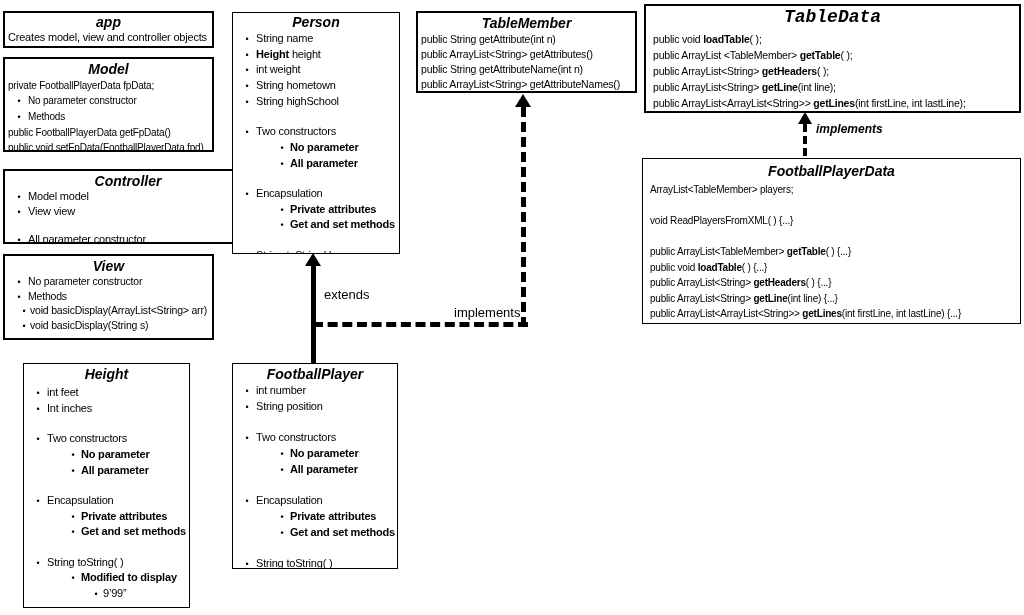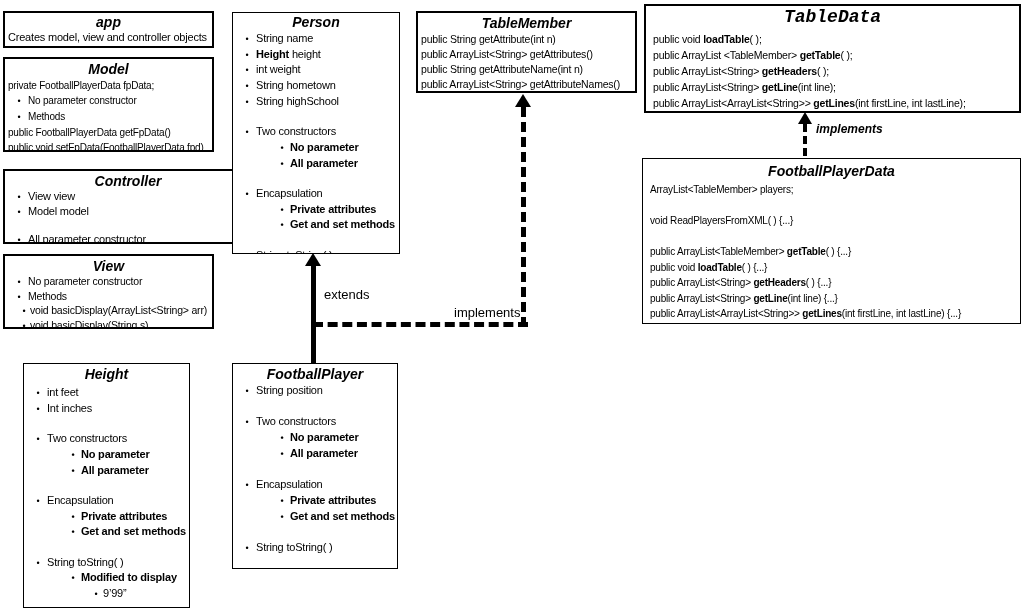--- a/index.html
+++ b/index.html
@@ -31,21 +31,21 @@
   .ind-3 .bullet { width:14px; }
 
   
   #box-app                { left:3px;   top:11px;  width:211px; height:37px; }
   #box-app .title         { line-height:16px;font-style:italic; }
   #box-app .content       { --lh:15px; --fs:11px; }
   #box-model              { left:3px;   top:57px;  width:211px; height:95px; }
   #box-model .content     { --lh:15px; --fs:10px; }
   #box-controller         { left:3px;   top:169px; width:250px; height:75px; }
   #box-controller .content{ --lh:13.5px; --fs:11px; }
-  #box-view               { left:3px;   top:254px; width:211px; height:75px; }
+  #box-view               { left:3px;   top:254px; width:211px; height:86px; }
   #box-view .content      { --lh:13.5px; --fs:10.5px; }
   #box-height             { left:23px;  top:363px; width:167px; height:245px; border-width:1.5px; }
   #box-height .content    { --lh:14.7px; --fs:11px; padding-top:2px; }
   #box-person             { left:232px; top:12px;  width:168px; height:242px; border-width:1.5px; }
   #box-person .title      { line-height:17px; }
   #box-person .content    { --lh:14.7px; --fs:11px; }
   #box-footballplayer         { left:232px; top:363px; width:166px; height:206px; border-width:1.5px; }
   #box-footballplayer .content{ --lh:15px; --fs:11px; }
   #box-tablemember            { left:416px; top:11px;  width:221px; height:82px; }
   #box-tablemember .content   { --lh:15px; --fs:10.5px; }
@@ -109,22 +109,22 @@
         <div class="line ind-1"><span class="bullet">•</span><span class="txt">No parameter constructor</span></div>
         <div class="line ind-1"><span class="bullet">•</span><span class="txt">Methods</span></div>
         <div class="line ind-0"><span class="txt">public FootballPlayerData getFpData()</span></div>
         <div class="line ind-0"><span class="txt">public void setFpData(FootballPlayerData fpd)</span></div>
       </div>
   </div>
 
   <div class="box" id="box-controller">
     <div class="title">Controller</div>
     <div class="content">
+        <div class="line ind-1"><span class="bullet">•</span><span class="txt">Model model</span></div>
         <div class="line ind-1"><span class="bullet">•</span><span class="txt">View view</span></div>
-        <div class="line ind-1"><span class="bullet">•</span><span class="txt">Model model</span></div>
         <div class="line ind-0"><span class="txt"></span></div>
         <div class="line ind-1"><span class="bullet">•</span><span class="txt">All parameter constructor</span></div>
       </div>
   </div>
 
   <div class="box" id="box-view">
     <div class="title">View</div>
     <div class="content">
         <div class="line ind-1"><span class="bullet">•</span><span class="txt">No parameter constructor</span></div>
         <div class="line ind-1"><span class="bullet">•</span><span class="txt">Methods</span></div>
@@ -170,20 +170,21 @@
         <div class="line ind-2"><span class="bullet">•</span><span class="txt">Private attributes</span></div>
         <div class="line ind-2"><span class="bullet">•</span><span class="txt">Get and set methods</span></div>
         <div class="line ind-0"><span class="txt"></span></div>
         <div class="line ind-1"><span class="bullet">•</span><span class="txt">String toString( )</span></div>
       </div>
   </div>
 
   <div class="box" id="box-footballplayer">
     <div class="title">FootballPlayer</div>
     <div class="content">
+        <div class="line ind-1"><span class="bullet">•</span><span class="txt">int number</span></div>
         <div class="line ind-1"><span class="bullet">•</span><span class="txt">String position</span></div>
         <div class="line ind-0"><span class="txt"></span></div>
         <div class="line ind-1"><span class="bullet">•</span><span class="txt">Two constructors</span></div>
         <div class="line ind-2"><span class="bullet">•</span><span class="txt">No parameter</span></div>
         <div class="line ind-2"><span class="bullet">•</span><span class="txt">All parameter</span></div>
         <div class="line ind-0"><span class="txt"></span></div>
         <div class="line ind-1"><span class="bullet">•</span><span class="txt">Encapsulation</span></div>
         <div class="line ind-2"><span class="bullet">•</span><span class="txt">Private attributes</span></div>
         <div class="line ind-2"><span class="bullet">•</span><span class="txt">Get and set methods</span></div>
         <div class="line ind-0"><span class="txt"></span></div>

